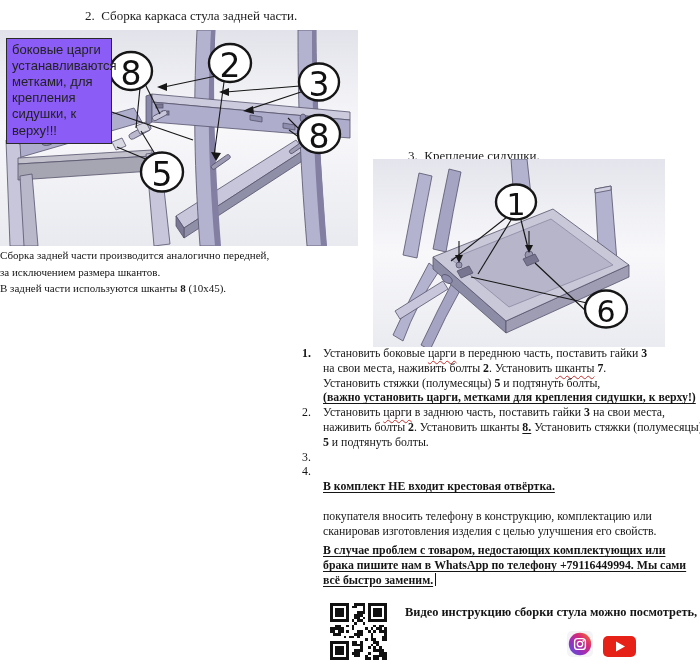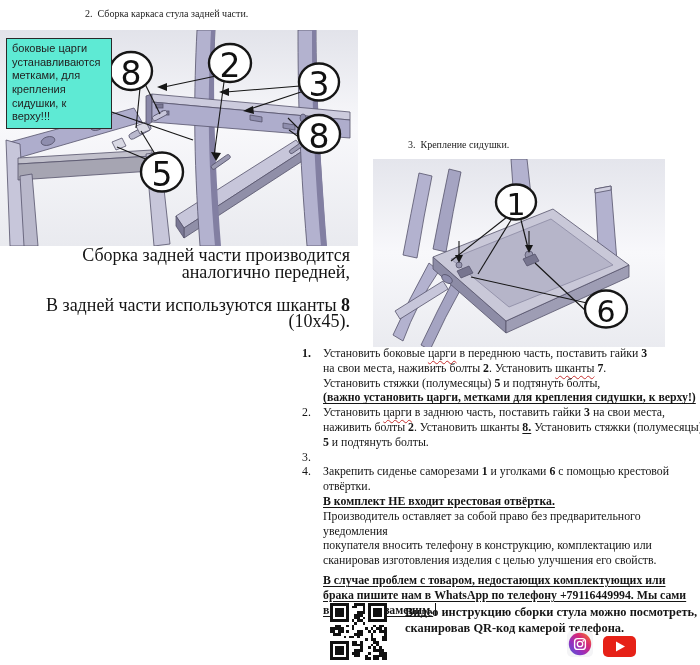--- a/index.html
+++ b/index.html
@@ -1,25 +1,25 @@
 <!DOCTYPE html>
 <html lang="ru" style="--spellcheck-red: #c63030;"><head>
 <meta charset="utf-8">
 <style>
   html,body{margin:0;padding:0;background:#ffffff;}
   .page{position:relative;width:700px;height:665px;background:#fff;overflow:hidden;
         font-family:"Liberation Serif",serif;color:#151515;}
   .abs{position:absolute;}
-  .title{font-size:10px;white-space:pre;color:#1b1b1b;}
+  .title{font-size:13px;white-space:pre;color:#1b1b1b;}
   
-  .note-box{left:6px;top:38px;width:95px;border:1.6px solid #2a2a2a;background:#5eead4;
+  .note-box{left:6px;top:38px;width:95px;border:1.6px solid #2a2a2a;background:#8b5cf6;
             padding:3px 4px 4px 5px;font-family:"Liberation Sans",sans-serif;
-            font-size:11px;line-height:1.24;color:#222;z-index:3;}
+            font-size:13px;line-height:1.24;color:#222;z-index:3;}
   
-  .caption{left:0;top:247px;width:350px;text-align:right;font-size:18px;line-height:16.6px;}
+  .caption{left:0;top:247px;width:350px;text-align:left;font-size:11px;line-height:16.6px;}
   
   .rightcol{left:293px;top:346px;width:412px;font-size:11.8px;line-height:14.8px;}
   .rightcol ol{list-style:none;margin:0;padding:0 0 0 9px;}
   .rightcol li{display:flex;margin:0;}
   .rightcol li .num{flex:0 0 21px;width:21px;}
   .rightcol li:first-child .num{font-weight:bold;}
   .rightcol p{margin:0 0 0 30px;}
   .p-contact{margin-top:5px !important;}
   .bu{font-weight:bold;text-decoration:underline;text-decoration-thickness:1.2px;text-underline-offset:2px;}
   .sb{font-weight:bold;}
@@ -127,23 +127,23 @@
       <text class="callout-num" x="230" y="35" font-size="33" text-anchor="middle" dominant-baseline="central">2</text>
       <ellipse cx="319" cy="52" rx="20" ry="18.5" fill="#fff" stroke="#161616" stroke-width="2.4"></ellipse>
       <text class="callout-num" x="319" y="54" font-size="33" text-anchor="middle" dominant-baseline="central">3</text>
       <ellipse cx="319" cy="104" rx="21" ry="19" fill="#fff" stroke="#161616" stroke-width="2.4"></ellipse>
       <text class="callout-num" x="319" y="106" font-size="33" text-anchor="middle" dominant-baseline="central">8</text>
       <ellipse cx="162" cy="142" rx="21" ry="19.5" fill="#fff" stroke="#161616" stroke-width="2.4"></ellipse>
       <text class="callout-num" x="162" y="144" font-size="33" text-anchor="middle" dominant-baseline="central">5</text>
     </g>
   </svg>
 
-  <div class="abs caption"><span>Сборка задней части производится аналогично передней,</span><br><br><span>В задней части используются шканты </span><span class="sb">8</span><span> (10x45).</span></div>
-
-  <div class="abs title" style="left:408px;top:139px;">3.  Крепление сидушки.</div>
+  <div class="abs caption"><span>Сборка задней части производится аналогично передней,</span><br><span>за исключением размера шкантов.</span><br><span>В задней части используются шканты </span><span class="sb">8</span><span> (10x45).</span></div>
+
+  <div class="abs title" style="left:408px;top:148px;">3.  Крепление сидушки.</div>
 
   <svg class="abs" style="left:373px;top:159px;" width="292" height="188" viewBox="0 0 292 188">
     <defs>
       <linearGradient id="bg2" x1="0" y1="0" x2="0" y2="1">
         <stop offset="0" stop-color="#e4e5ec"></stop>
           <stop offset="0.5" stop-color="#f8f8fb"></stop>
         <stop offset="1" stop-color="#eaebf0"></stop>
       </linearGradient>
     </defs>
     <rect x="0" y="0" width="292" height="188" fill="url(#bg2)"></rect>
@@ -199,25 +199,24 @@
       </li>
       <li>
         <span class="num">2.</span>
         <span class="body"><span>Установить </span><span class="sw">царги</span><span> в заднюю часть, поставить гайки </span><span class="sb">3</span><span> на свои места,</span><br><span>наживить болты </span><span class="sb">2</span><span>. Установить шканты </span><span class="sb su">8.</span><span> Установить стяжки (полумесяцы)</span><br><span class="sb">5</span><span> и подтянуть болты.</span></span>
       </li>
       <li>
         <span class="num">3.</span>
       </li>
       <li>
         <span class="num">4.</span>
-        <span class="body"><span> Закрепить сиденье саморезами </span><span class="sb">1</span><span> и уголками </span><span class="sb">6</span><span> с помощью крестовой</span><br><span>отвёртки.</span></span>
       </li>
     </ol>
     <p class="bu">В комплект НЕ входит крестовая отвёртка.</p>
-    <p><span>Производитель оставляет за собой право без предварительного уведомления</span><br><span>покупателя вносить телефону в конструкцию, комплектацию или</span><br><span>сканировав изготовления изделия с целью улучшения его свойств.</span></p>
+    <p><br><span>покупателя вносить телефону в конструкцию, комплектацию или</span><br><span>сканировав изготовления изделия с целью улучшения его свойств.</span></p>
     <p class="p-contact"><span><span class="sb su">В случае проблем с товаром, недостающих комплектующих или</span><br><span class="sb su">брака пишите нам в WhatsApp по телефону +79116449994. Мы сами</span><br><span class="sb su">всё быстро заменим.</span></span><span class="cursor-bar"></span></p>
   </div>
 
   <svg id="qr-svg" class="abs" style="left:330px;top:603px;" width="57" height="57" viewBox="0 0 57 57" shape-rendering="crispEdges">
       <rect x="0" y="0" width="57" height="57" fill="#fff"></rect>
       <rect x="24.42857142857143" y="0" width="2.7142857142857144" height="2.7142857142857144" fill="#111"></rect>
       <rect x="27.142857142857146" y="0" width="2.7142857142857144" height="2.7142857142857144" fill="#111"></rect>
       <rect x="29.857142857142858" y="0" width="2.7142857142857144" height="2.7142857142857144" fill="#111"></rect>
       <rect x="32.57142857142857" y="0" width="2.7142857142857144" height="2.7142857142857144" fill="#111"></rect>
       <rect x="21.714285714285715" y="2.7142857142857144" width="2.7142857142857144" height="2.7142857142857144" fill="#111"></rect>
@@ -335,21 +334,21 @@
       <rect x="2.7142857142857144" y="2.7142857142857144" width="13.571428571428573" height="13.571428571428573" fill="#fff"></rect>
       <rect x="5.428571428571429" y="5.428571428571429" width="8.142857142857142" height="8.142857142857142" fill="#111"></rect>
       <rect x="38" y="0" width="19" height="19" fill="#111"></rect>
       <rect x="40.714285714285715" y="2.7142857142857144" width="13.571428571428573" height="13.571428571428573" fill="#fff"></rect>
       <rect x="43.42857142857143" y="5.428571428571429" width="8.142857142857142" height="8.142857142857142" fill="#111"></rect>
       <rect x="0" y="38" width="19" height="19" fill="#111"></rect>
       <rect x="2.7142857142857144" y="40.714285714285715" width="13.571428571428573" height="13.571428571428573" fill="#fff"></rect>
       <rect x="5.428571428571429" y="43.42857142857143" width="8.142857142857142" height="8.142857142857142" fill="#111"></rect>
     </svg>
 
-  <div class="abs qr-caption"><span>Видео инструкцию сборки стула можно посмотреть,</span><br><span>сканировав QR-код камерой телефона.</span></div>
+  <div class="abs qr-caption"><span>Видео инструкцию сборки стула можно посмотреть,</span><br></div>
 
   <div class="abs social">
     <svg width="26" height="26" viewBox="0 0 26 26">
       <defs>
         <linearGradient id="ig" x1="0" y1="1" x2="1" y2="0">
           <stop offset="0" stop-color="#4f5bd5"></stop>
             <stop offset="0.35" stop-color="#962fbf"></stop>
           <stop offset="0.65" stop-color="#d62976"></stop>
             <stop offset="1" stop-color="#fa7e1e"></stop>
         </linearGradient>

